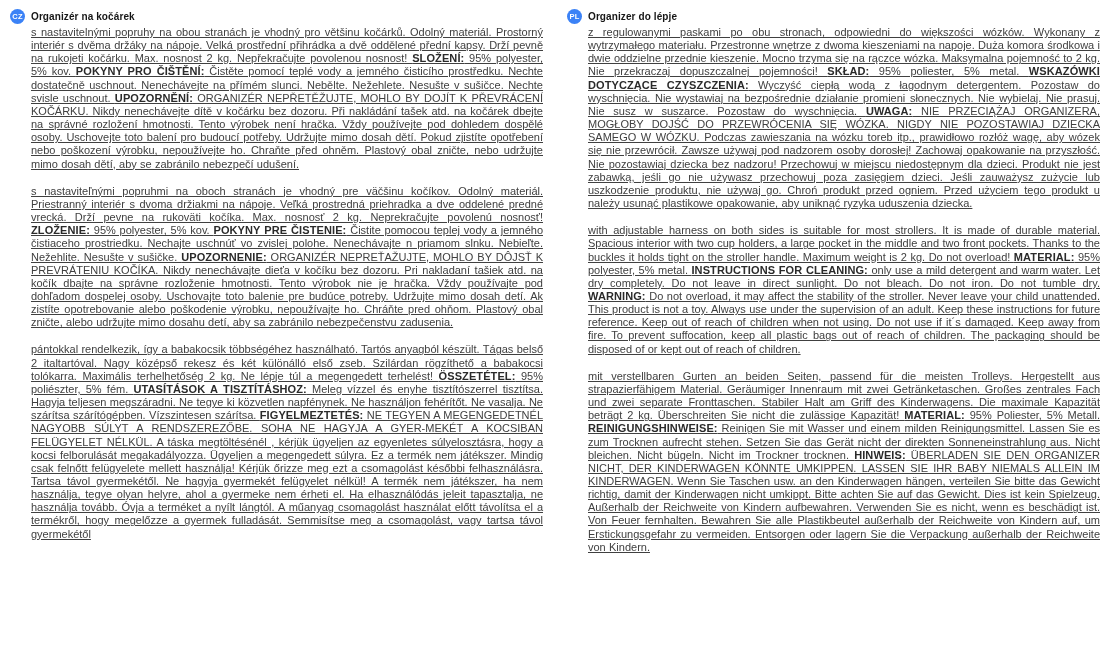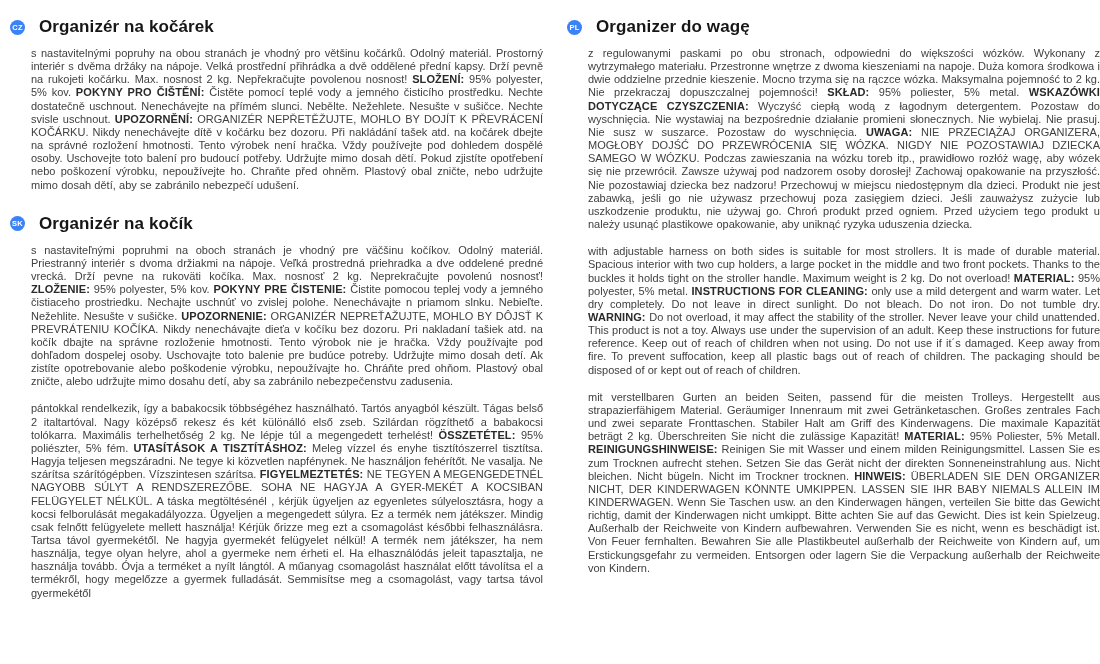--- a/index.html
+++ b/index.html
@@ -39,33 +39,34 @@
     border-radius: 50%;
     background: #3b82f6;
     color: #ffffff;
     font-size: 7.5px;
     font-weight: bold;
     line-height: 15px;
     text-align: center;
     letter-spacing: 0.2px;
   }
   .sec-title {
-    margin: 8px;
-    font-size: 17px;
+    margin: 0;
+    font-size: 10px;
     font-weight: bold;
     color: #161616;
     letter-spacing: 0.1px;
   }
   .sec-body {
     margin: 0 0 0 21px;
     text-align: justify;
     font-size: 11px;
     line-height: 13.15px;
     color: #404040;
     word-spacing: 0.2px;
+    text-decoration: underline;
   }
   .sec-body b {
     color: #2a2a2a;
     letter-spacing: 0.1px;
   }
 </style>
 </head>
 <body>
 
 <div class="sheet">
@@ -74,39 +75,35 @@
 
     <section class="lang-section">
       <div class="sec-head">
         <span class="badge">CZ</span>
         <h2 class="sec-title">Organizér na kočárek</h2>
       </div>
       <p class="sec-body"><span>s nastavitelnými popruhy na obou stranách je vhodný pro většinu kočárků. Odolný materiál. Prostorný interiér s dvěma držáky na nápoje. Velká prostřední přihrádka a dvě oddělené přední kapsy. Drží pevně na rukojeti kočárku. Max. nosnost 2 kg. Nepřekračujte povolenou nosnost! </span><b>SLOŽENÍ:</b><span> 95% polyester, 5% kov. </span><b>POKYNY PRO ČIŠTĚNÍ:</b><span> Čistěte pomocí teplé vody a jemného čisticího prostředku. Nechte dostatečně uschnout. Nenechávejte na přímém slunci. Nebělte. Nežehlete. Nesušte v sušičce. Nechte svisle uschnout. </span><b>UPOZORNĚNÍ:</b><span> ORGANIZÉR NEPŘETĚŽUJTE, MOHLO BY DOJÍT K PŘEVRÁCENÍ KOČÁRKU. Nikdy nenechávejte dítě v kočárku bez dozoru. Při nakládání tašek atd. na kočárek dbejte na správné rozložení hmotnosti. Tento výrobek není hračka. Vždy používejte pod dohledem dospělé osoby. Uschovejte toto balení pro budoucí potřeby. Udržujte mimo dosah dětí. Pokud zjistíte opotřebení nebo poškození výrobku, nepoužívejte ho. Chraňte před ohněm. Plastový obal zničte, nebo udržujte mimo dosah dětí, aby se zabránilo nebezpečí udušení.</span></p>
     </section>
 
     <section class="lang-section">
-      <div class="sec-head">
-        <span class="badge">SK</span>
-        <h2 class="sec-title">Organizér na kočík</h2>
-      </div>
       <p class="sec-body"><span>s nastaviteľnými popruhmi na oboch stranách je vhodný pre väčšinu kočíkov. Odolný materiál. Priestranný interiér s dvoma držiakmi na nápoje. Veľká prostredná priehradka a dve oddelené predné vrecká. Drží pevne na rukoväti kočíka. Max. nosnosť 2 kg. Neprekračujte povolenú nosnosť! </span><b>ZLOŽENIE:</b><span> 95% polyester, 5% kov. </span><b>POKYNY PRE ČISTENIE:</b><span> Čistite pomocou teplej vody a jemného čistiaceho prostriedku. Nechajte uschnúť vo zvislej polohe. Nenechávajte n priamom slnku. Nebieľte. Nežehlite. Nesušte v sušičke. </span><b>UPOZORNENIE:</b><span> ORGANIZÉR NEPREŤAŽUJTE, MOHLO BY DÔJSŤ K PREVRÁTENIU KOČÍKA. Nikdy nenechávajte dieťa v kočíku bez dozoru. Pri nakladaní tašiek atd. na kočík dbajte na správne rozloženie hmotnosti. Tento výrobok nie je hračka. Vždy používajte pod dohľadom dospelej osoby. Uschovajte toto balenie pre budúce potreby. Udržujte mimo dosah detí. Ak zistíte opotrebovanie alebo poškodenie výrobku, nepoužívajte ho. Chráňte pred ohňom. Plastový obal zničte, alebo udržujte mimo dosahu detí, aby sa zabránilo nebezpečenstvu zadusenia.</span></p>
     </section>
 
     <section class="lang-section">
       <p class="sec-body"><span>pántokkal rendelkezik, így a babakocsik többségéhez használható. Tartós anyagból készült. Tágas belső 2 italtartóval. Nagy középső rekesz és két különálló első zseb. Szilárdan rögzíthető a babakocsi tolókarra. Maximális terhelhetőség 2 kg. Ne lépje túl a megengedett terhelést! </span><b>ÖSSZETÉTEL:</b><span> 95% poliészter, 5% fém. </span><b>UTASÍTÁSOK A TISZTÍTÁSHOZ:</b><span> Meleg vízzel és enyhe tisztítószerrel tisztítsa. Hagyja teljesen megszáradni. Ne tegye ki közvetlen napfénynek. Ne használjon fehérítőt. Ne vasalja. Ne szárítsa szárítógépben. Vízszintesen szárítsa. </span><b>FIGYELMEZTETÉS:</b><span> NE TEGYEN A MEGENGEDETNÉL NAGYOBB SÚLYT A RENDSZEREZŐBE. SOHA NE HAGYJA A GYER-MEKÉT A KOCSIBAN FELÜGYELET NÉLKÜL. A táska megtöltésénél , kérjük ügyeljen az egyenletes súlyelosztásra, hogy a kocsi felborulását megakadályozza. Ügyeljen a megengedett súlyra. Ez a termék nem játékszer. Mindig csak felnőtt felügyelete mellett használja! Kérjük őrizze meg ezt a csomagolást későbbi felhasználásra. Tartsa távol gyermekétől. Ne hagyja gyermekét felügyelet nélkül! A termék nem játékszer, ha nem használja, tegye olyan helyre, ahol a gyermeke nem érheti el. Ha elhasználódás jeleit tapasztalja, ne használja tovább. Óvja a terméket a nyílt lángtól. A műanyag csomagolást használat előtt távolítsa el a termékről, hogy megelőzze a gyermek fulladását. Semmisítse meg a csomagolást, vagy tartsa távol gyermekétől</span></p>
     </section>
 
   </div>
 
   <div class="col">
 
     <section class="lang-section">
       <div class="sec-head">
         <span class="badge">PL</span>
-        <h2 class="sec-title">Organizer do wagę</h2>
+        <h2 class="sec-title">Organizer do lépje</h2>
       </div>
       <p class="sec-body"><span>z regulowanymi paskami po obu stronach, odpowiedni do większości wózków. Wykonany z wytrzymałego materiału. Przestronne wnętrze z dwoma kieszeniami na napoje. Duża komora środkowa i dwie oddzielne przednie kieszenie. Mocno trzyma się na rączce wózka. Maksymalna pojemność to 2 kg. Nie przekraczaj dopuszczalnej pojemności! </span><b>SKŁAD:</b><span> 95% poliester, 5% metal. </span><b>WSKAZÓWKI DOTYCZĄCE CZYSZCZENIA:</b><span> Wyczyść ciepłą wodą z łagodnym detergentem. Pozostaw do wyschnięcia. Nie wystawiaj na bezpośrednie działanie promieni słonecznych. Nie wybielaj. Nie prasuj. Nie susz w suszarce. Pozostaw do wyschnięcia. </span><b>UWAGA:</b><span> NIE PRZECIĄŻAJ ORGANIZERA, MOGŁOBY DOJŚĆ DO PRZEWRÓCENIA SIĘ WÓZKA. NIGDY NIE POZOSTAWIAJ DZIECKA SAMEGO W WÓZKU. Podczas zawieszania na wózku toreb itp., prawidłowo rozłóż wagę, aby wózek się nie przewrócił. Zawsze używaj pod nadzorem osoby dorosłej! Zachowaj opakowanie na przyszłość. Nie pozostawiaj dziecka bez nadzoru! Przechowuj w miejscu niedostępnym dla dzieci. Produkt nie jest zabawką, jeśli go nie używasz przechowuj poza zasięgiem dzieci. Jeśli zauważysz zużycie lub uszkodzenie produktu, nie używaj go. Chroń produkt przed ogniem. Przed użyciem tego produkt u należy usunąć plastikowe opakowanie, aby uniknąć ryzyka uduszenia dziecka.</span></p>
     </section>
 
     <section class="lang-section">
       <p class="sec-body"><span>with adjustable harness on both sides is suitable for most strollers. It is made of durable material. Spacious interior with two cup holders, a large pocket in the middle and two front pockets. Thanks to the buckles it holds tight on the stroller handle. Maximum weight is 2 kg. Do not overload! </span><b>MATERIAL:</b><span> 95% polyester, 5% metal. </span><b>INSTRUCTIONS FOR CLEANING:</b><span> only use a mild detergent and warm water. Let dry completely. Do not leave in direct sunlight. Do not bleach. Do not iron. Do not tumble dry. </span><b>WARNING:</b><span> Do not overload, it may affect the stability of the stroller. Never leave your child unattended. This product is not a toy. Always use under the supervision of an adult. Keep these instructions for future reference. Keep out of reach of children when not using. Do not use if it´s damaged. Keep away from fire. To prevent suffocation, keep all plastic bags out of reach of children. The packaging should be disposed of or kept out of reach of children.</span></p>
     </section>
 
     <section class="lang-section">
       <p class="sec-body"><span>mit verstellbaren Gurten an beiden Seiten, passend für die meisten Trolleys. Hergestellt aus strapazierfähigem Material. Geräumiger Innenraum mit zwei Getränketaschen. Großes zentrales Fach und zwei separate Fronttaschen. Stabiler Halt am Griff des Kinderwagens. Die maximale Kapazität beträgt 2 kg. Überschreiten Sie nicht die zulässige Kapazität! </span><b>MATERIAL:</b><span> 95% Poliester, 5% Metall. </span><b>REINIGUNGSHINWEISE:</b><span> Reinigen Sie mit Wasser und einem milden Reinigungsmittel. Lassen Sie es zum Trocknen aufrecht stehen. Setzen Sie das Gerät nicht der direkten Sonneneinstrahlung aus. Nicht bleichen. Nicht bügeln. Nicht im Trockner trocknen. </span><b>HINWEIS:</b><span> ÜBERLADEN SIE DEN ORGANIZER NICHT, DER KINDERWAGEN KÖNNTE UMKIPPEN. LASSEN SIE IHR BABY NIEMALS ALLEIN IM KINDERWAGEN. Wenn Sie Taschen usw. an den Kinderwagen hängen, verteilen Sie bitte das Gewicht richtig, damit der Kinderwagen nicht umkippt. Bitte achten Sie auf das Gewicht. Dies ist kein Spielzeug. Außerhalb der Reichweite von Kindern aufbewahren. Verwenden Sie es nicht, wenn es beschädigt ist. Von Feuer fernhalten. Bewahren Sie alle Plastikbeutel außerhalb der Reichweite von Kindern auf, um Erstickungsgefahr zu vermeiden. Entsorgen oder lagern Sie die Verpackung außerhalb der Reichweite von Kindern.</span></p>

